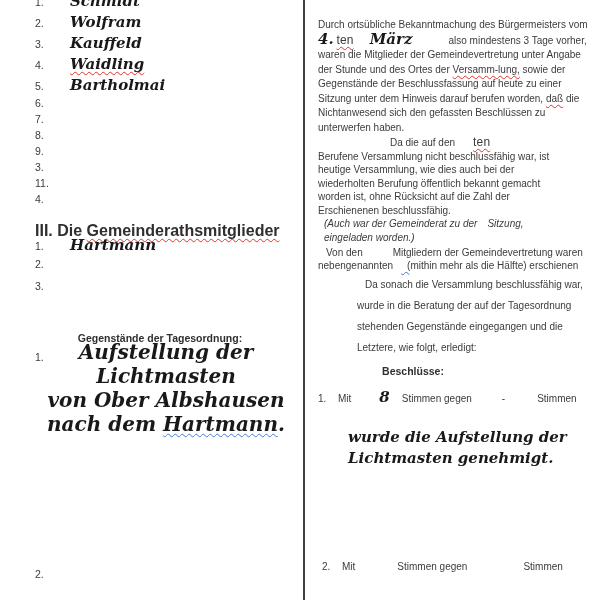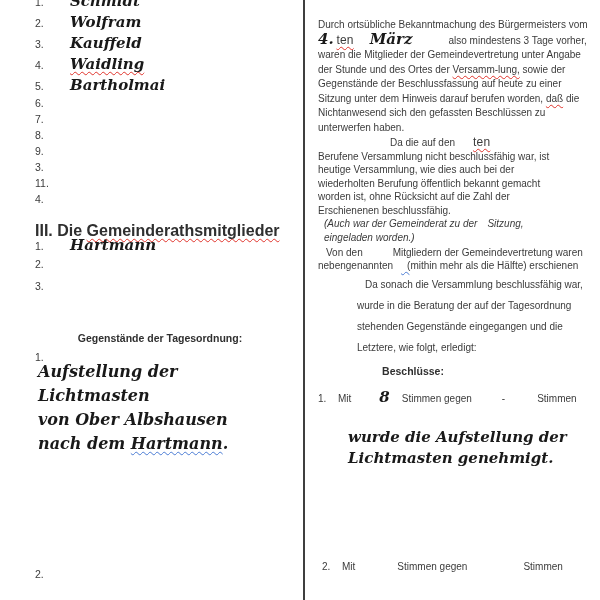--- a/index.html
+++ b/index.html
@@ -45,22 +45,22 @@
   }
   .council { position:absolute; left:35px; top:236px; width:260px; }
   .council .row { height:22px; }
   .agenda-heading {
     position:absolute; left:0; top:332px; width:300px;
     padding-left:20px; text-align:center;
     font-weight:bold; font-size:10.5px; color:#2f2f2f;
   }
   .agenda-num1 { position:absolute; left:35px; top:351px; font-size:10.5px; }
   .agenda-block {
-    position:absolute; left:38px; top:360px; width:256px;
-    font-size:16px; line-height:24px;
+    position:absolute; left:38px; top:340px; width:256px;
+    text-align:center; font-size:20px; line-height:24px;
   }
   .agenda-num2 { position:absolute; left:35px; top:568px; font-size:10.5px; }
   
   .right-col {
     position:absolute; left:318px; top:18px; width:272px;
     font-size:10px; line-height:14.5px; color:#3b3b3b;
   }
   .p2-lead { padding-left:72px; line-height:13.5px; margin-top:1px; }
   .p2-body { width:252px; line-height:13.5px; }
   .p2-paren { width:252px; padding-left:6px; line-height:14px;font-style:italic; }

